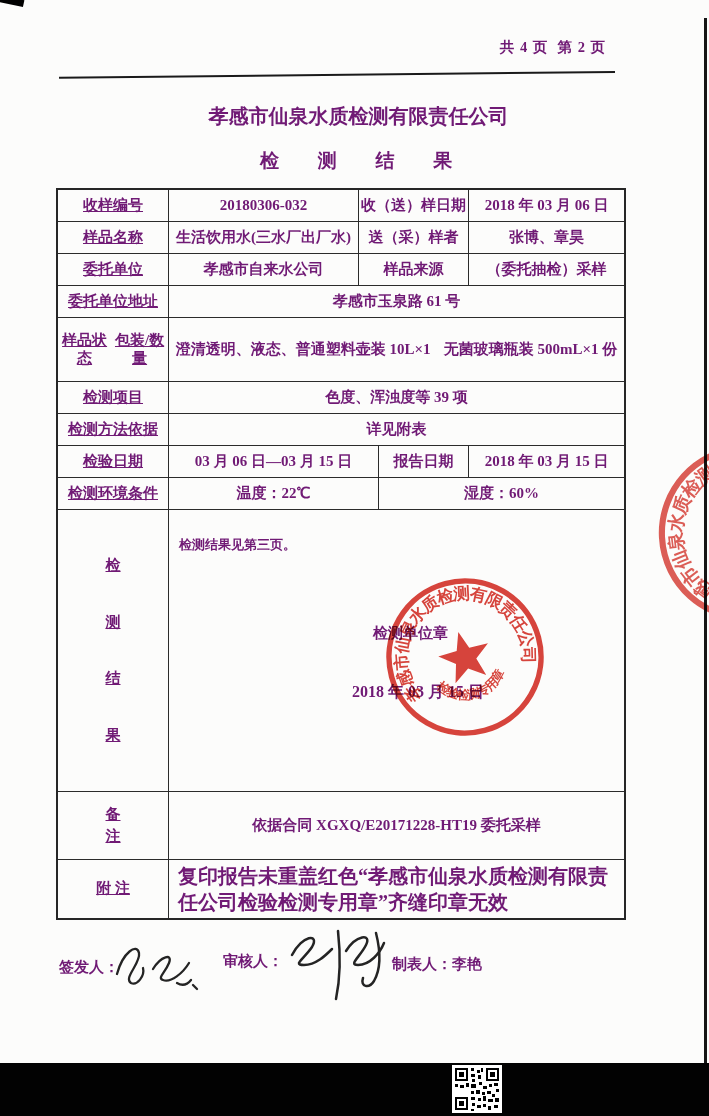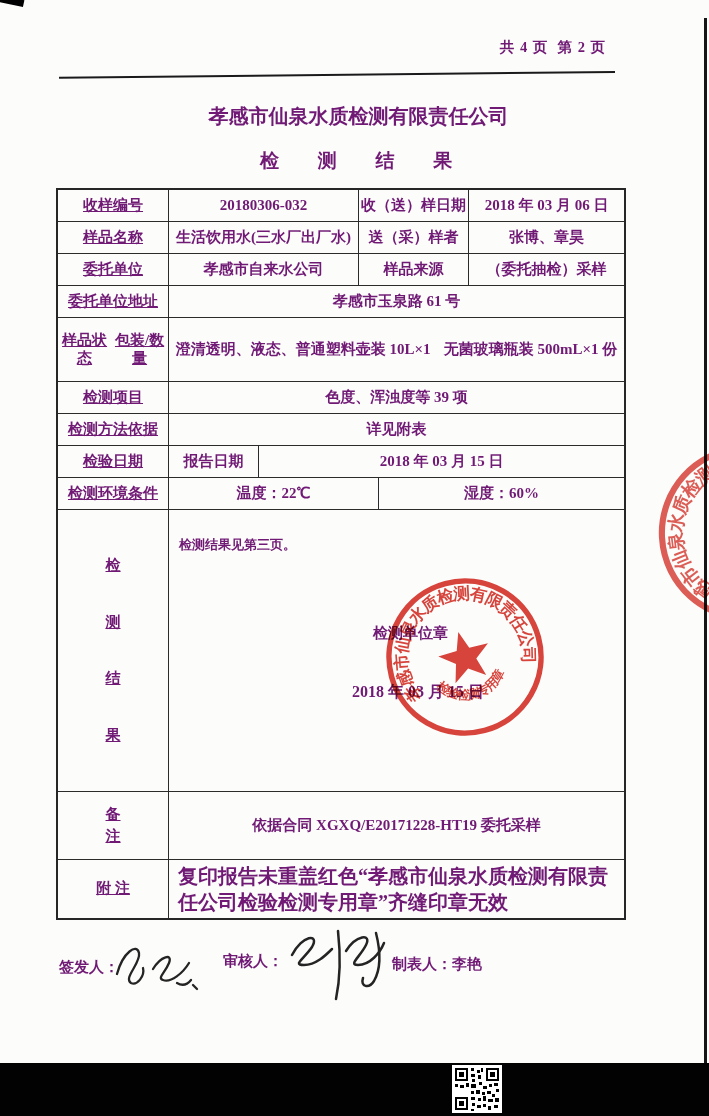--- a/index.html
+++ b/index.html
@@ -105,20 +105,21 @@
     <div class="row">
       <div class="cell c1 h32">检测项目</div>
       <div class="cell cfill last h32">色度、浑浊度等 39 项</div>
     </div>
     <div class="row">
       <div class="cell c1 h32">检测方法依据</div>
       <div class="cell cfill last h32">详见附表</div>
     </div>
     <div class="row">
       <div class="cell c1 h32">检验日期</div>
+      <div class="cell c2b h32">03 月 06 日—03 月 15 日</div>
       <div class="cell c3b h32">报告日期</div>
       <div class="cell cfill last h32">2018 年 03 月 15 日</div>
     </div>
     <div class="row">
       <div class="cell c1 h32">检测环境条件</div>
       <div class="cell c2b h32">温度：22℃</div>
       <div class="cell cfill last h32">湿度：60%</div>
     </div>
     <div class="row result-row">
       <div class="cell c1 vlabel result-row">

